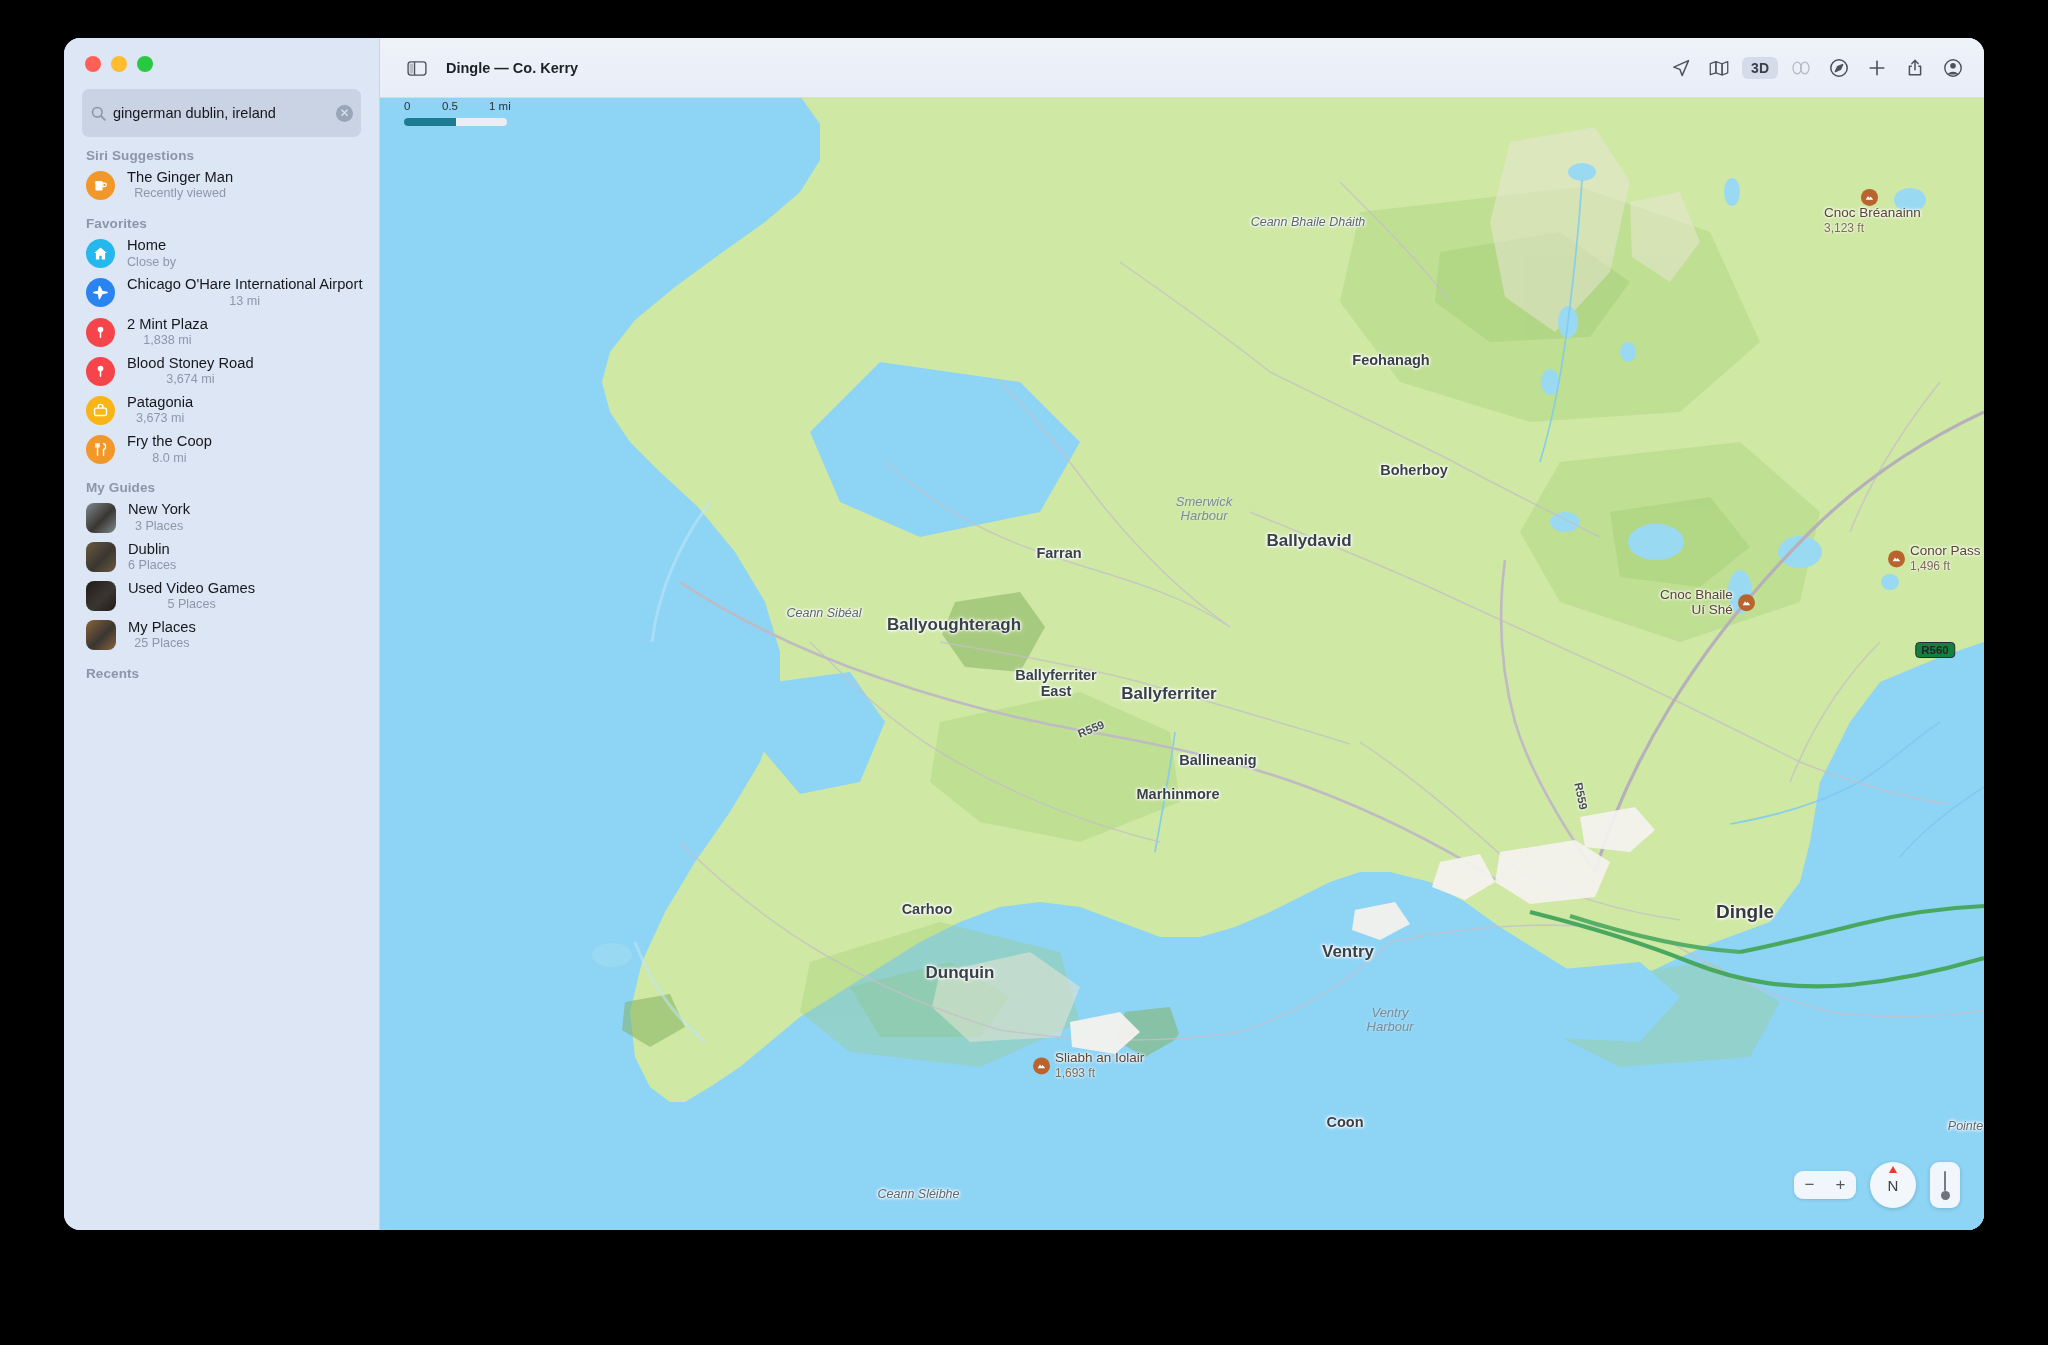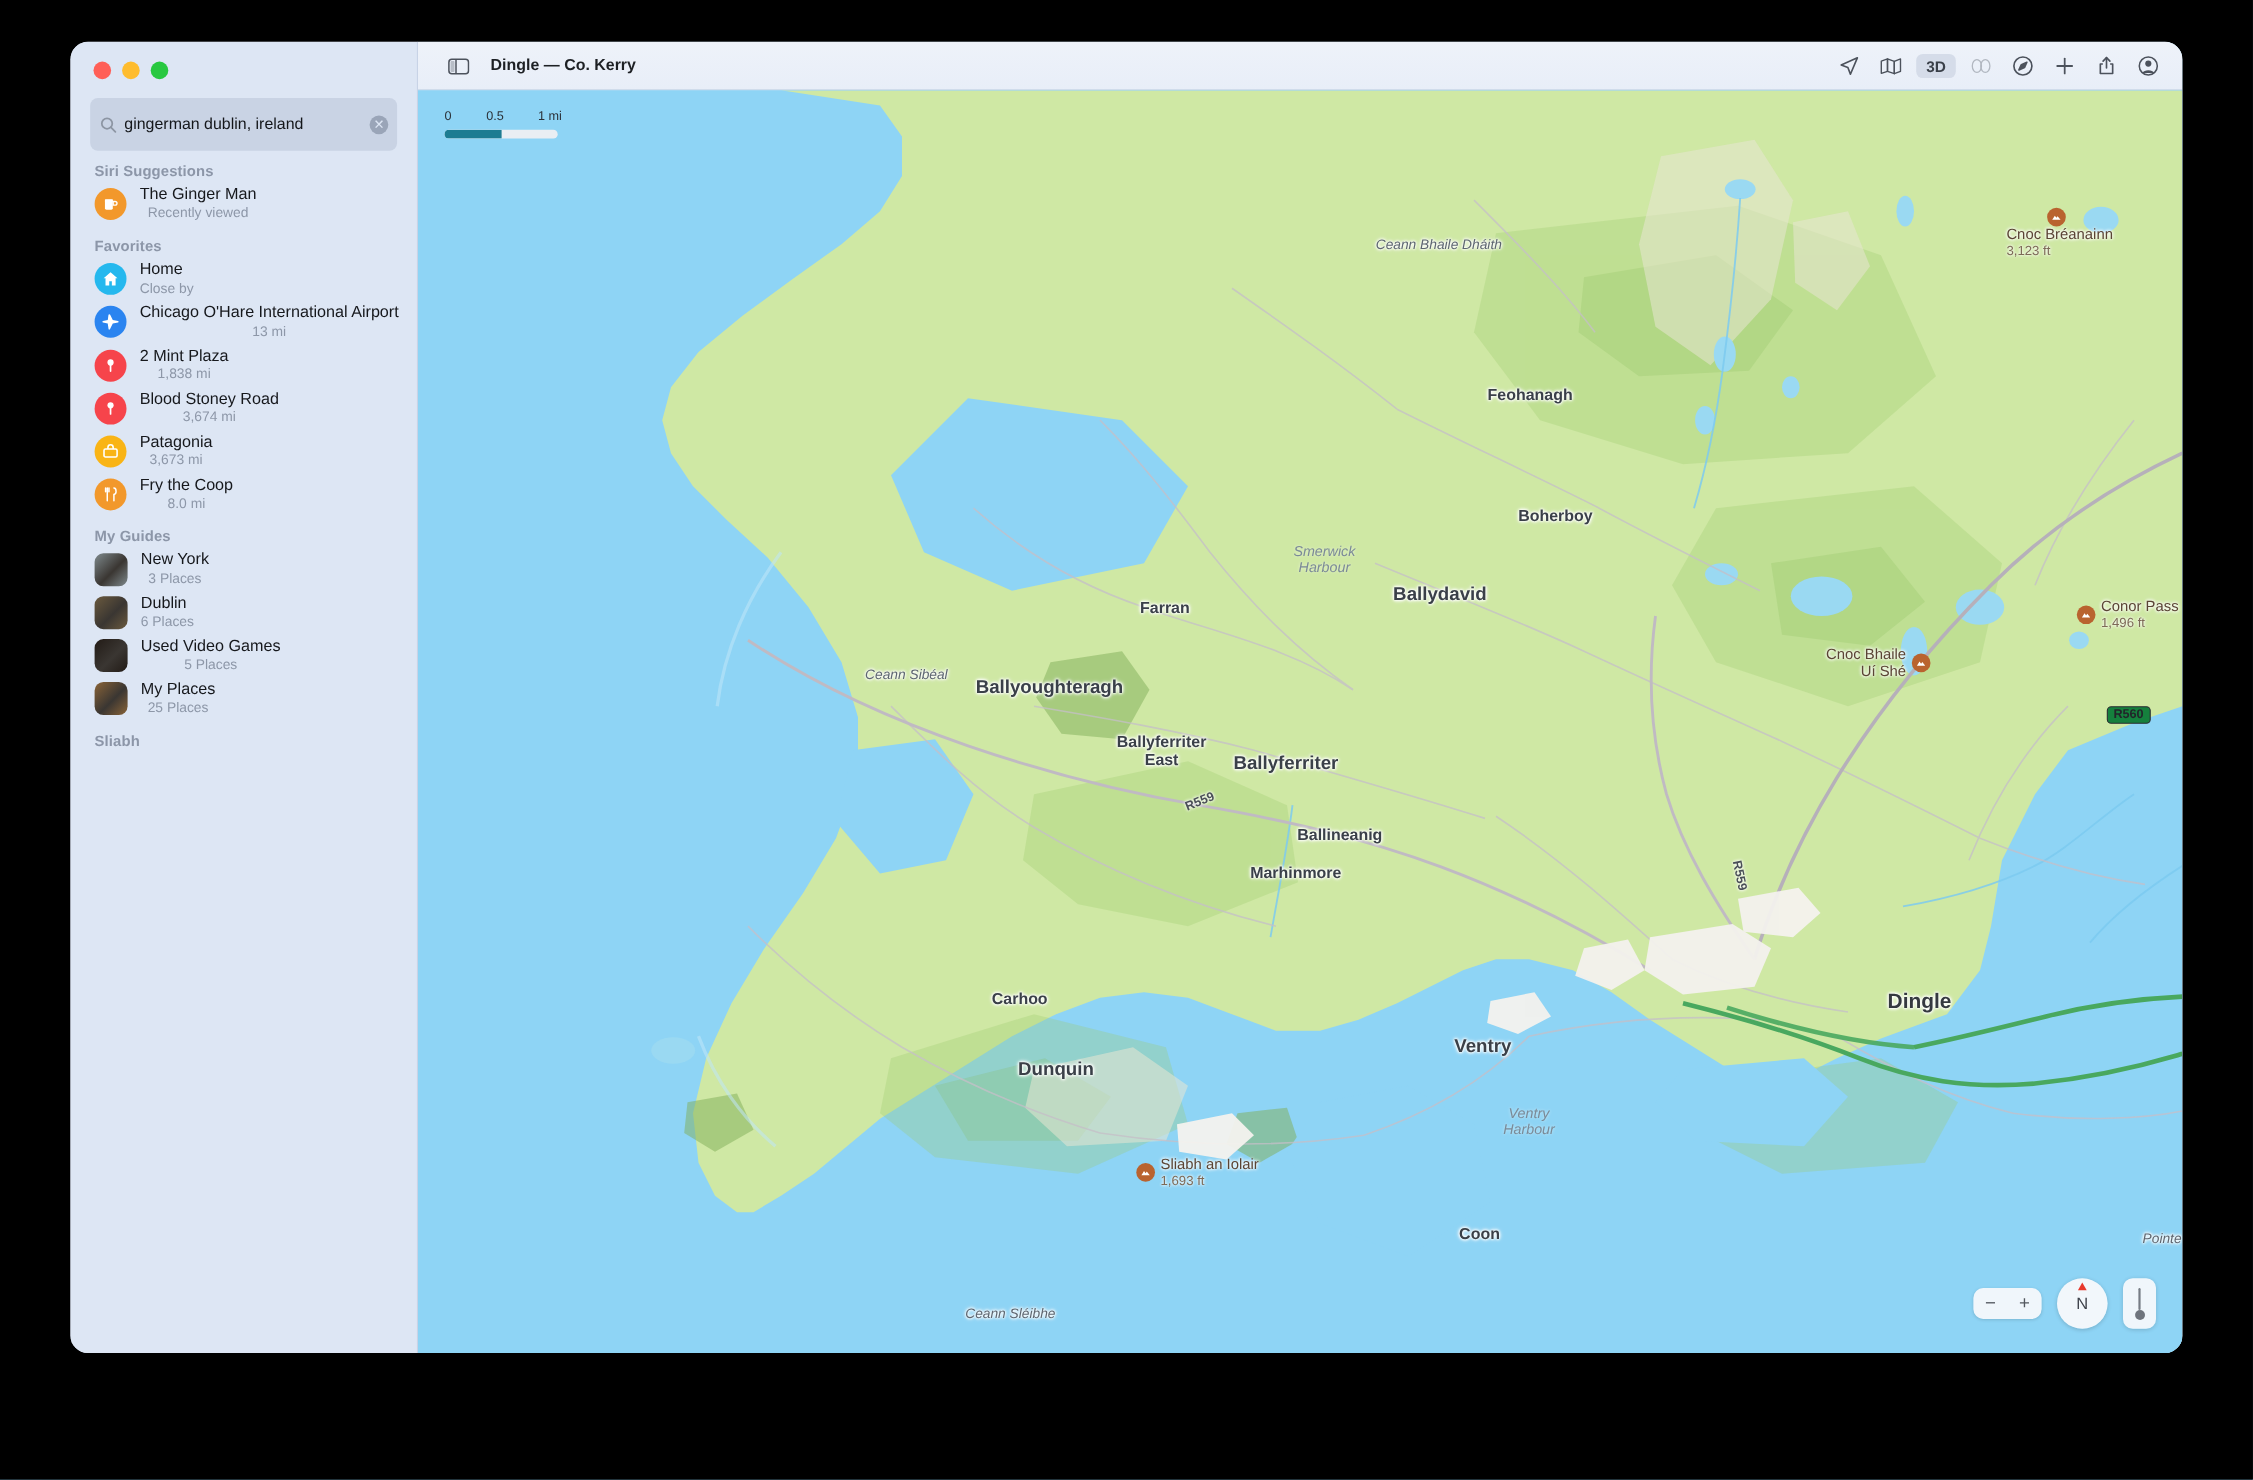--- a/index.html
+++ b/index.html
@@ -81,21 +81,21 @@
   .srow .t1 { font-size: 14.7px; color: #16181c; line-height: 1.12; white-space: nowrap; }
   .srow .t2 { font-size: 12.6px; color: #8d97a8; line-height: 1.25; margin-top: 1px; text-align: center; }
   .grow .thumb {
     width: 30px; height: 30px; border-radius: 8px; flex: 0 0 30px;
     margin-right: 12px; overflow: hidden; position: relative;
   }
 
   
   #main { flex: 1; position: relative; background: #a9dcf5; overflow: hidden; }
   #toolbar {
-    height: 44px;
+    height: 60px;
     background: linear-gradient(180deg,#eef2f9 0%,#e8eef8 100%);
     display: flex; align-items: center;
     padding: 0 16px 0 14px;
     position: relative; z-index: 40;
     border-bottom: 1px solid #d4dcea;
   }
   #toolbar .tb-title {
     font-size: 14.5px; font-weight: 700; color: #1d2024; margin-left: 14px;
   }
   .tb-icon {
@@ -349,21 +349,21 @@
             <span class="t2" style="display:block">5 Places</span>
           </span>
         </div>
         <div class="srow grow">
           <span class="thumb" style="background:linear-gradient(135deg,#8a6438 0%,#3a3632 55%,#8a6438 100%)"></span>
           <span class="txt">
             <span class="t1" style="display:block">My Places</span>
             <span class="t2" style="display:block">25 Places</span>
           </span>
         </div>
-        <div class="section-head">Sliabh</div>
+        <div class="section-head">Recents</div>
       </div>
   </div>
 
   <div id="main">
 
     <div id="toolbar">
       <div class="tb-icon">
         <svg viewBox="0 0 22 18" fill="none" stroke="#4c525c" stroke-width="1.5">
           <rect x="1.2" y="2.2" width="19.6" height="14.6" rx="3"></rect>
           <line x1="8.3" y1="2.2" x2="8.3" y2="16.8"></line>

